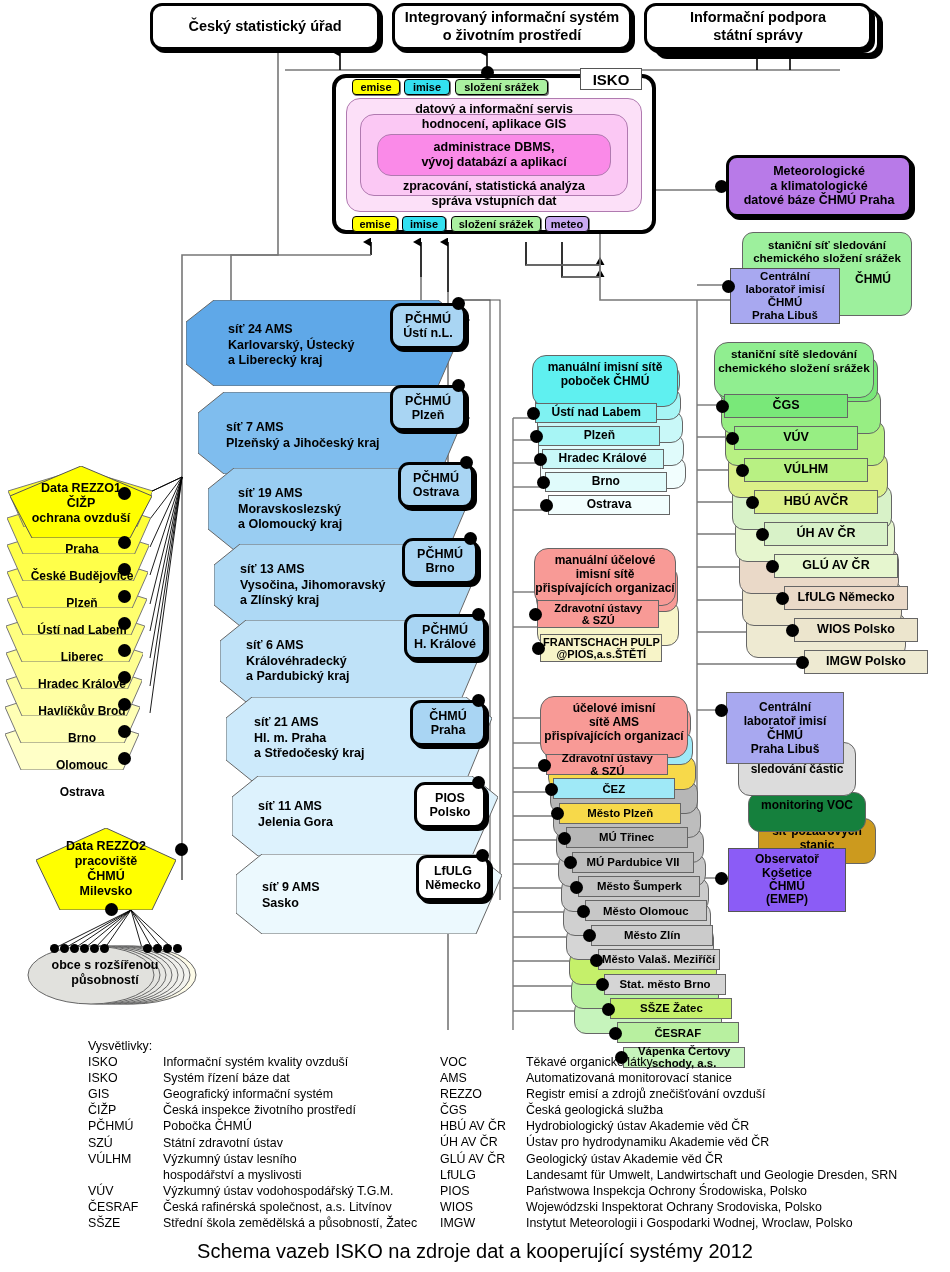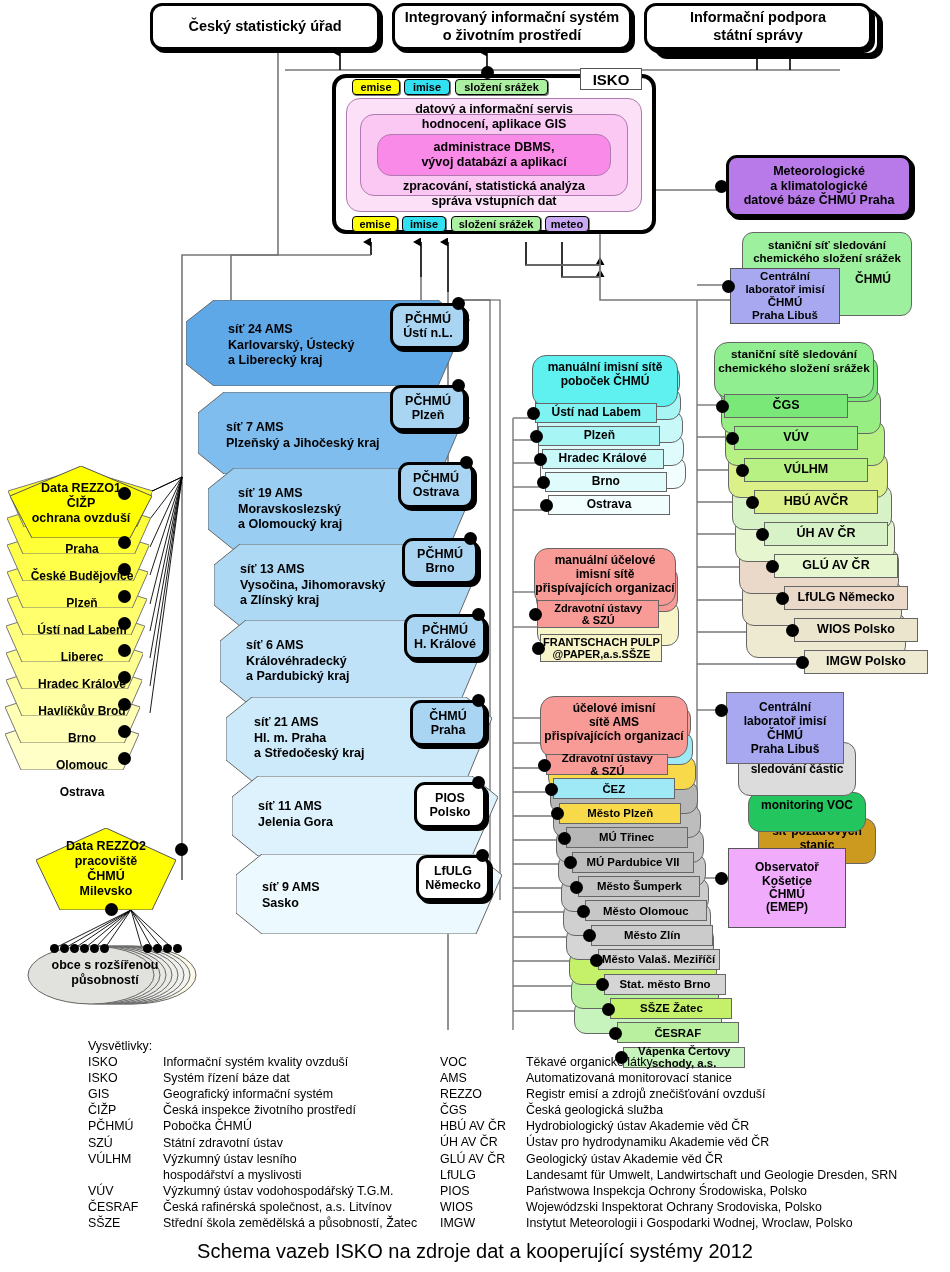--- a/index.html
+++ b/index.html
@@ -526,21 +526,21 @@
 imisní sítě
 přispívajících organizací</span>
       </div>
       <div class="abs" style="left:537.2px;top:600px;width:122px;height:28px;background:#f89a96;border:1px solid #666;display:flex;align-items:center;justify-content:center;text-align:center;font-weight:bold;font-size:11px;line-height:1.1;color:#000;">
         <span style="white-space: pre-line;">Zdravotní ústavy
 &amp; SZÚ</span>
       </div>
       <div class="dot" style="left:529.2px;top:608px;"></div>
       <div class="abs" style="left:540.4px;top:634px;width:122px;height:28px;background:#f7f4c8;border:1px solid #666;display:flex;align-items:center;justify-content:center;text-align:center;font-weight:bold;font-size:11px;line-height:1.1;color:#000;">
         <span style="white-space: pre-line;">FRANTSCHACH PULP
-@PAPER,a.s.SŠZE</span>
+@PIOS,a.s.ŠTĚTÍ</span>
       </div>
       <div class="dot" style="left:532.4px;top:642px;"></div>
     </div>
   <div id="srazky-group">
       <div class="abs" style="left:745.5px;top:612px;width:160px;height:46px;background:#eeead2;border:1px solid #666;border-radius:12px;"></div>
       <div class="abs" style="left:742px;top:580px;width:160px;height:46px;background:#ece5cd;border:1px solid #666;border-radius:12px;"></div>
       <div class="abs" style="left:738.5px;top:548px;width:160px;height:46px;background:#ead9c8;border:1px solid #666;border-radius:12px;"></div>
       <div class="abs" style="left:735px;top:516px;width:160px;height:46px;background:#e6f6cf;border:1px solid #666;border-radius:12px;"></div>
       <div class="abs" style="left:731.5px;top:484px;width:160px;height:46px;background:#d8f2c8;border:1px solid #666;border-radius:12px;"></div>
       <div class="abs" style="left:728px;top:452px;width:160px;height:46px;background:#dbf089;border:1px solid #666;border-radius:12px;"></div>
@@ -660,21 +660,21 @@
         <span style="white-space: pre-line;">Vápenka Čertovy
 schody, a.s.</span>
       </div>
       <div class="dot" style="left:615.2px;top:1051.3px;"></div>
     </div>
   <div id="clb-group">
       <div class="abs" style="left:758px;top:818px;width:118px;height:46px;background:#cc9a1e;border:1px solid #666;border-radius:12px;display:flex;align-items:flex-start;justify-content:center;text-align:center;padding-top:5px;font-weight:bold;font-size:12px;line-height:1.18;color:#000;">
         <span style="white-space: pre-line;">síť pozaďových
 stanic</span>
       </div>
-      <div class="abs" style="left:748px;top:792px;width:118px;height:40px;background:#22c55e;border:1px solid #666;border-radius:12px;display:flex;align-items:flex-start;justify-content:center;text-align:center;padding-top:5px;font-weight:bold;font-size:12px;line-height:1.18;color:#000;">
+      <div class="abs" style="left:748px;top:792px;width:118px;height:40px;background:#15803d;border:1px solid #666;border-radius:12px;display:flex;align-items:flex-start;justify-content:center;text-align:center;padding-top:5px;font-weight:bold;font-size:12px;line-height:1.18;color:#000;">
         <span style="white-space: pre-line;">monitoring VOC</span>
       </div>
       <div class="abs" style="left:738px;top:742px;width:118px;height:54px;background:#dcdcdc;border:1px solid #666;border-radius:12px;display:flex;align-items:flex-start;justify-content:center;text-align:center;padding-top:5px;font-weight:bold;font-size:12px;line-height:1.18;color:#000;">
         <span style="white-space: pre-line;">staniční síť
 sledování  částic</span>
       </div>
       <div class="abs" style="left:726px;top:692px;width:118px;height:72px;background:#a8a8f0;border:1px solid #666;border-radius:0px;display:flex;align-items:flex-start;justify-content:center;text-align:center;padding-top:5px;font-weight:bold;font-size:12px;line-height:1.18;color:#000;">
         <span style="white-space: pre-line;">Centrální
 laboratoř imisí
 ČHMÚ
@@ -682,21 +682,21 @@
       </div>
       <div class="abs" style="left:726px;top:692px;width:118px;height:72px;background:#a8a8f0;border:1px solid #666;display:flex;align-items:center;justify-content:center;text-align:center;font-weight:bold;font-size:12px;line-height:1.18;color:#000;">
         <span style="white-space: pre-line;">Centrální
 laboratoř imisí
 ČHMÚ
 Praha Libuš</span>
       </div>
       <div class="dot" style="left:715px;top:704px;"></div>
     </div>
 
-  <div class="abs plain" style="left:728px;top:848px;width:118px;height:80px;background:#f0abfc;">
+  <div class="abs plain" style="left:728px;top:848px;width:118px;height:64px;background:#8b5cf6;">
     <span style="white-space:pre-line;">Observatoř
 Košetice
 ČHMÚ
 (EMEP)</span>
   </div>
   <div class="dot" style="left:715px;top:872px;"></div>
 
   <div class="abs legend" style="left:88px;top:1038px;width:350px;">
     <div class="legendtitle">Vysvětlivky:</div>
     <div id="legend-left-rows">

